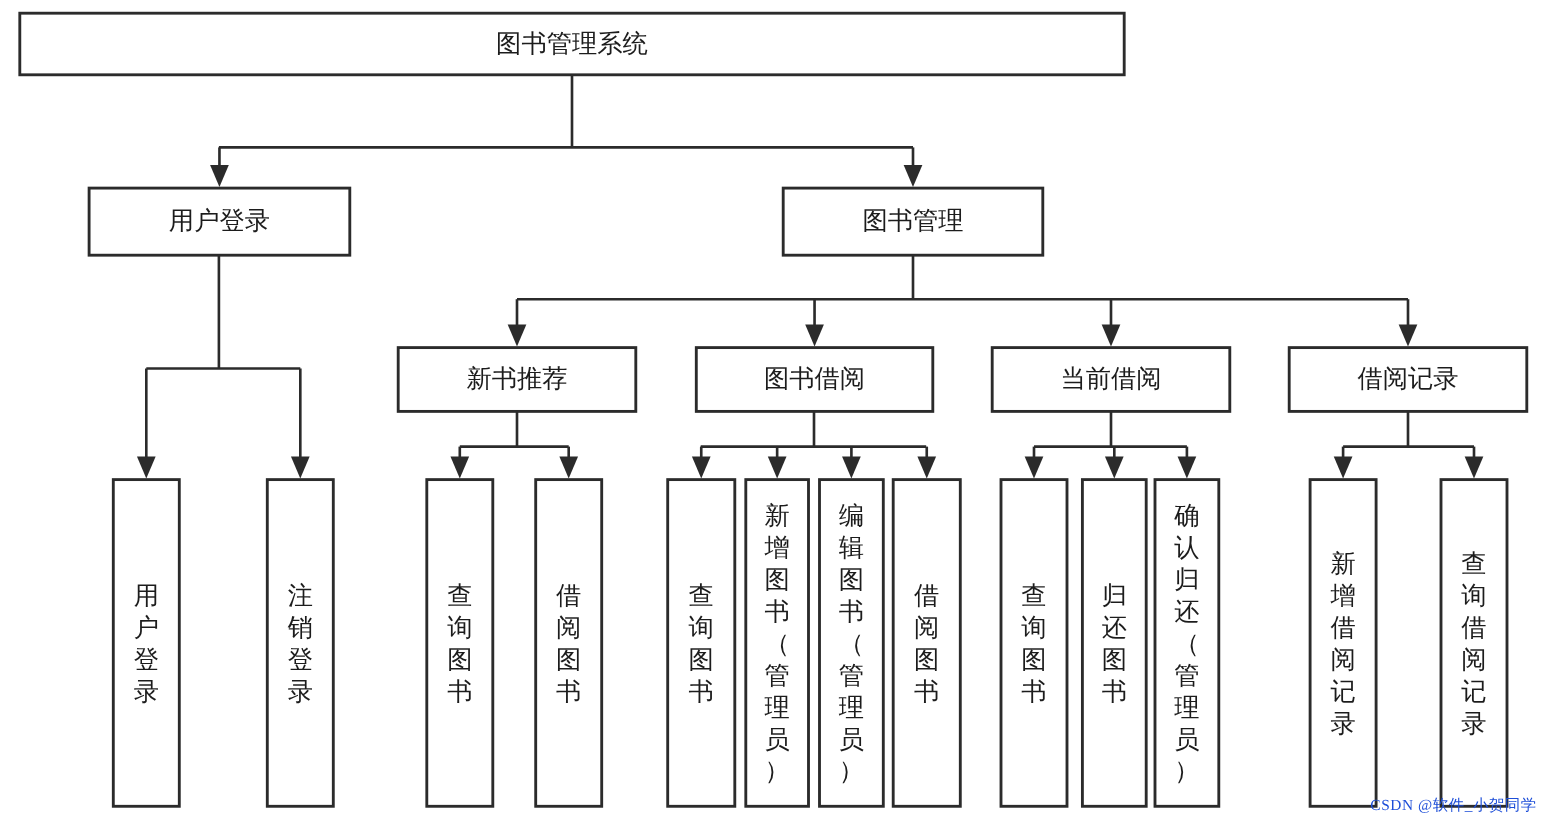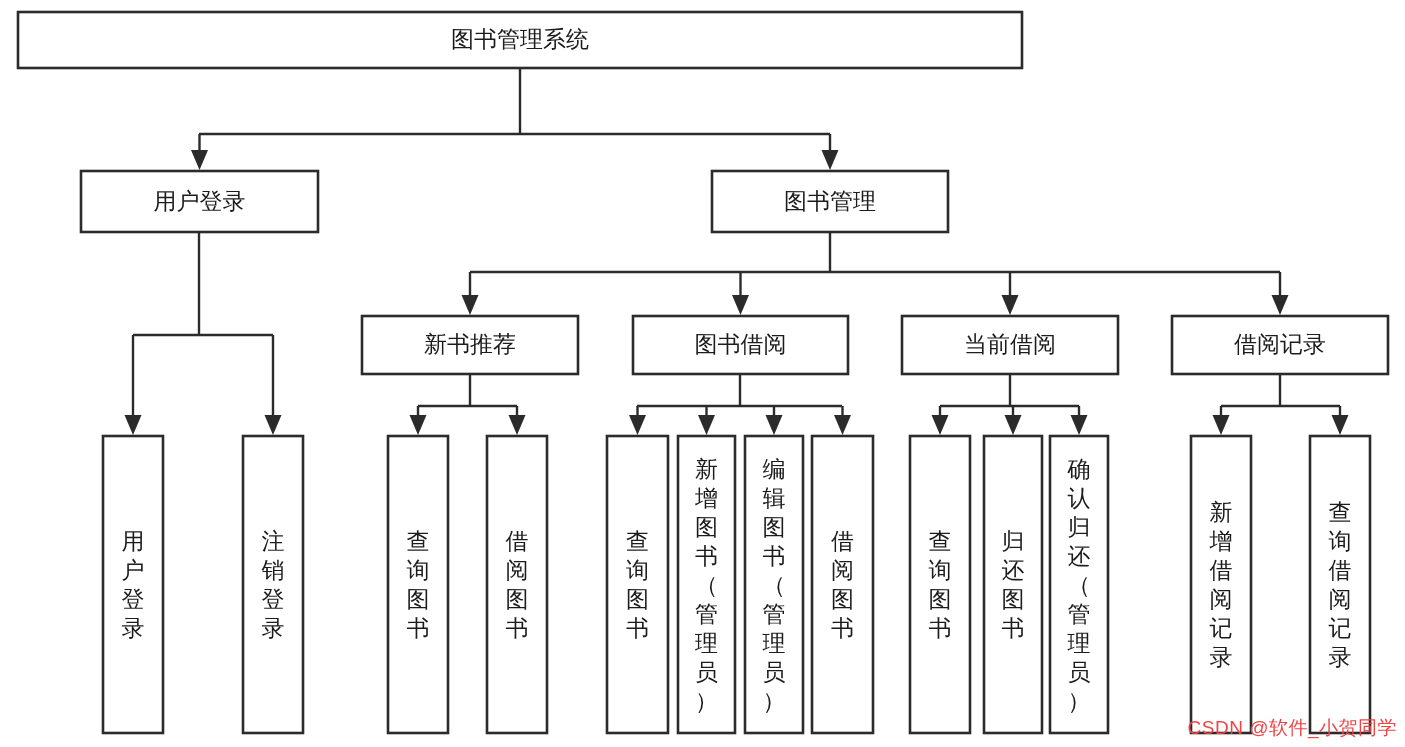--- a/index.html
+++ b/index.html
@@ -53,23 +53,23 @@
   .node-label-v {
     font-family: "Liberation Sans", "DejaVu Sans", sans-serif;
     font-size: 23px;
     fill: #1c1c1c;
     text-anchor: middle;
   }
   .watermark {
     position: absolute;
     right: 8px;
     bottom: 6px;
-    font-family: Liberation Sans, sans-serif;
-    font-size: 19px;
-    color: #ef4444;
+    font-family: Liberation Serif, serif;
+    font-size: 14px;
+    color: #1d4ed8;
     letter-spacing: 0.5px;
     white-space: nowrap;
     user-select: none;
   }
 </style>
 </head>
 <body>
 
 <div id="diagram-root">
   <svg class="diagram-canvas" id="svg-canvas" viewBox="0 0 1405 747" xmlns="http://www.w3.org/2000/svg">

